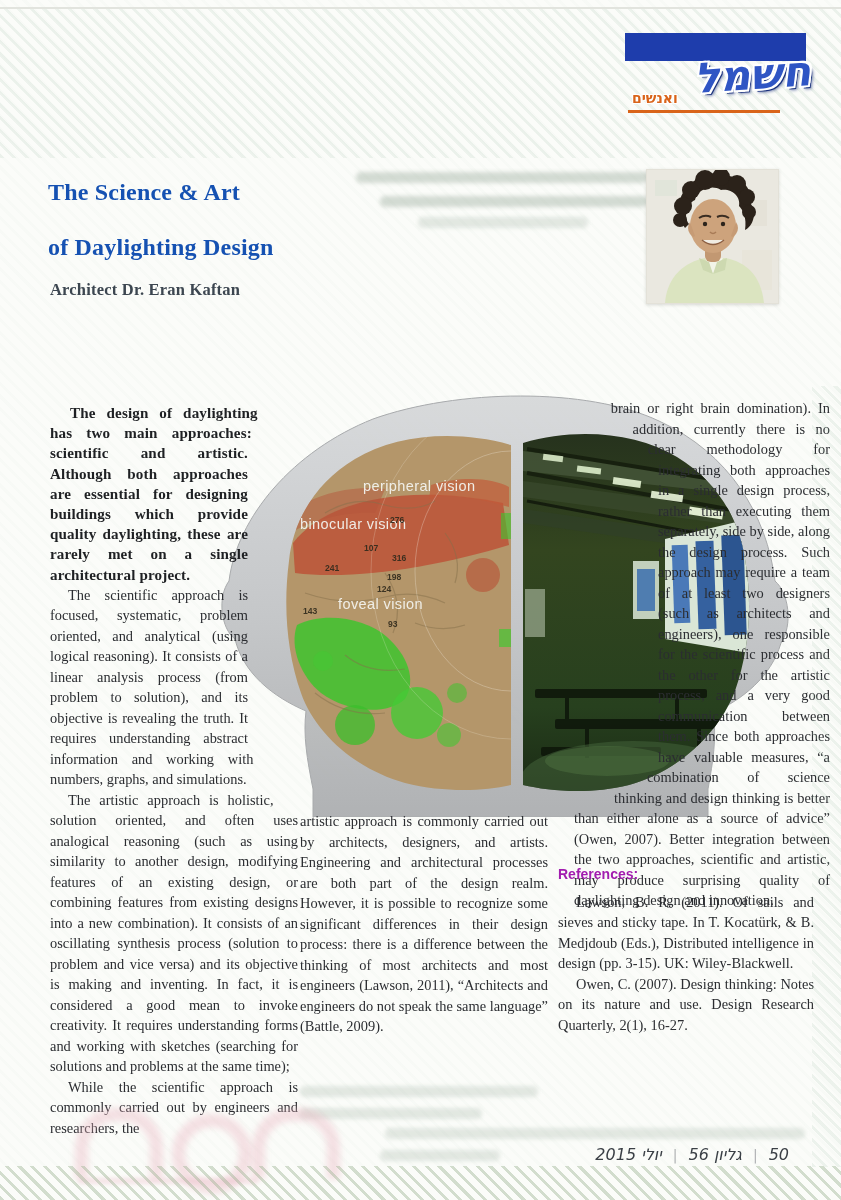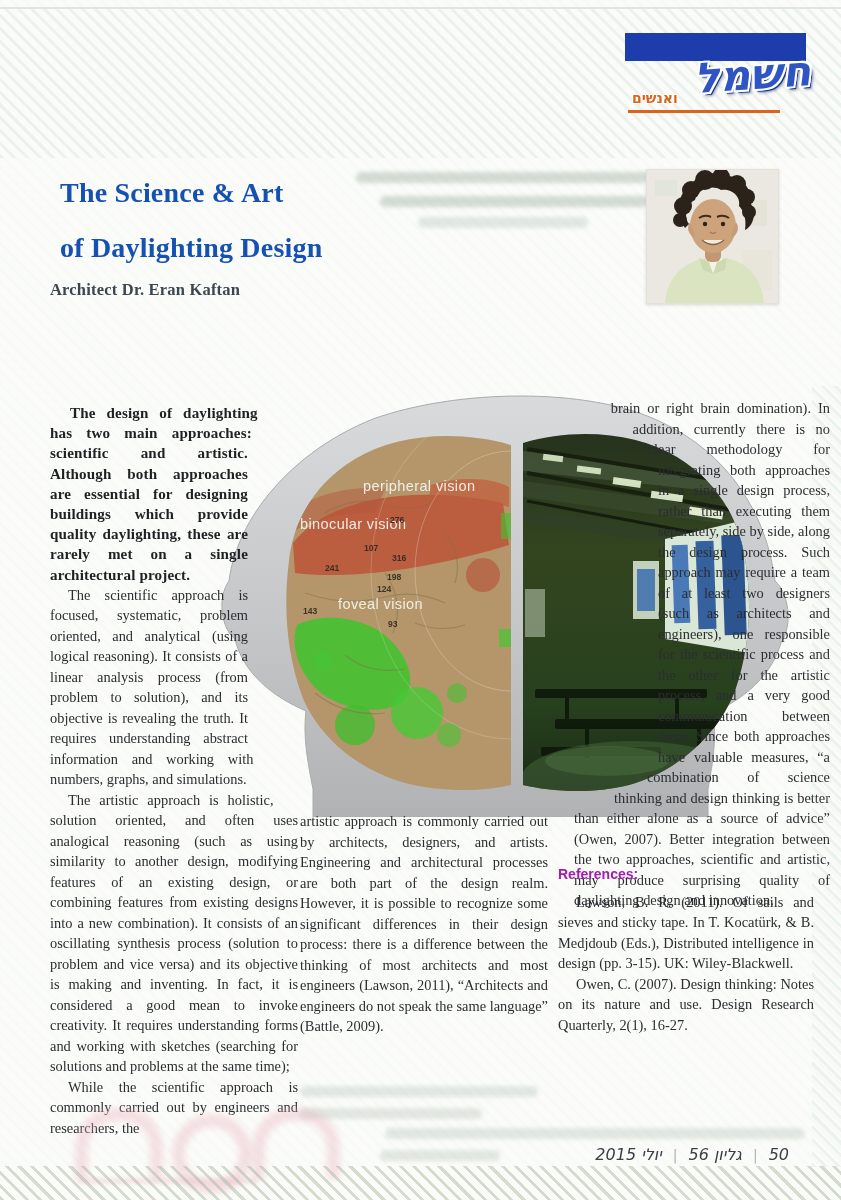--- a/index.html
+++ b/index.html
@@ -23,22 +23,22 @@
     font-size:42px;font-weight:bold;color:#2f55c4;direction:rtl;line-height:1;
     transform:skew(-7deg,-4deg);
     text-shadow:-2px -2px 0 #fff,2px -2px 0 #fff,-2px 2px 0 #fff,2px 2px 0 #fff,
                 3px 3px 0 #19307c,4px 4px 3px rgba(25,48,124,.55);}
   #logo-sub{position:absolute;left:14px;top:62px;font-family:"DejaVu Sans",sans-serif;
     font-size:14px;font-weight:bold;color:#d9641a;direction:rtl;
     text-shadow:-1px -1px 0 #fff,1px -1px 0 #fff,-1px 1px 0 #fff,1px 1px 0 #fff;}
   #logo-underline{position:absolute;left:10px;top:82px;width:152px;height:3px;background:#d9641a;}
 
   
-  #title-block{position:absolute;left:60px;top:165px;width:430px;color:#1551b2;
-    font-weight:bold;font-size:28px;line-height:55px;letter-spacing:.2px;}
+  #title-block{position:absolute;left:48px;top:165px;width:430px;color:#1551b2;
+    font-weight:bold;font-size:24px;line-height:55px;letter-spacing:.2px;}
   #author{position:absolute;left:50px;top:280px;width:320px;font-weight:bold;
     font-size:16.5px;color:#3c4650;letter-spacing:.2px;}
 
   
   #portrait{position:absolute;left:646px;top:169px;width:131px;height:133px;
     border:1px solid #e3e1d8;box-shadow:0 1px 3px rgba(120,120,110,.25);background:#e9e7df;}
 
   
   .ghost{position:absolute;pointer-events:none;filter:blur(2px);}
   .gbar{position:absolute;height:11px;border-radius:5px;background:rgba(148,166,150,.38);}

